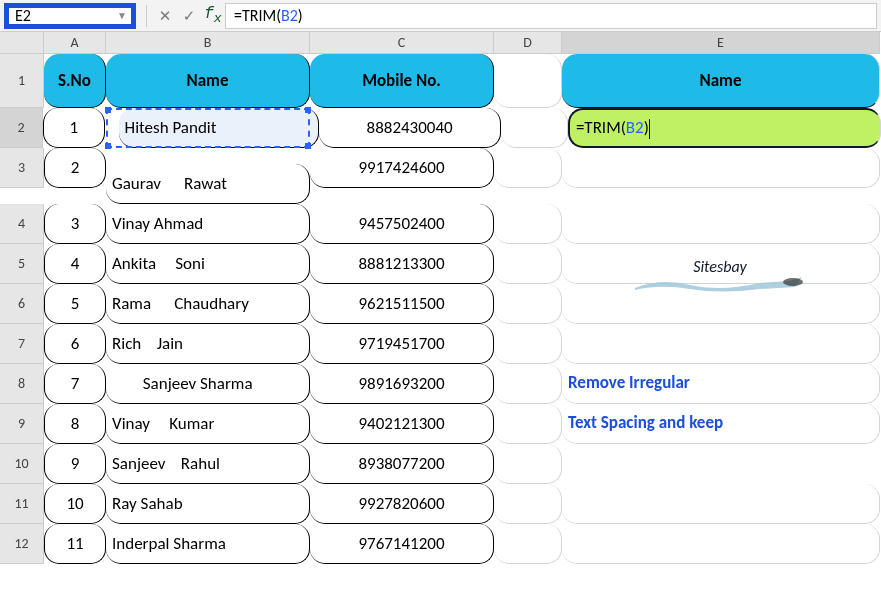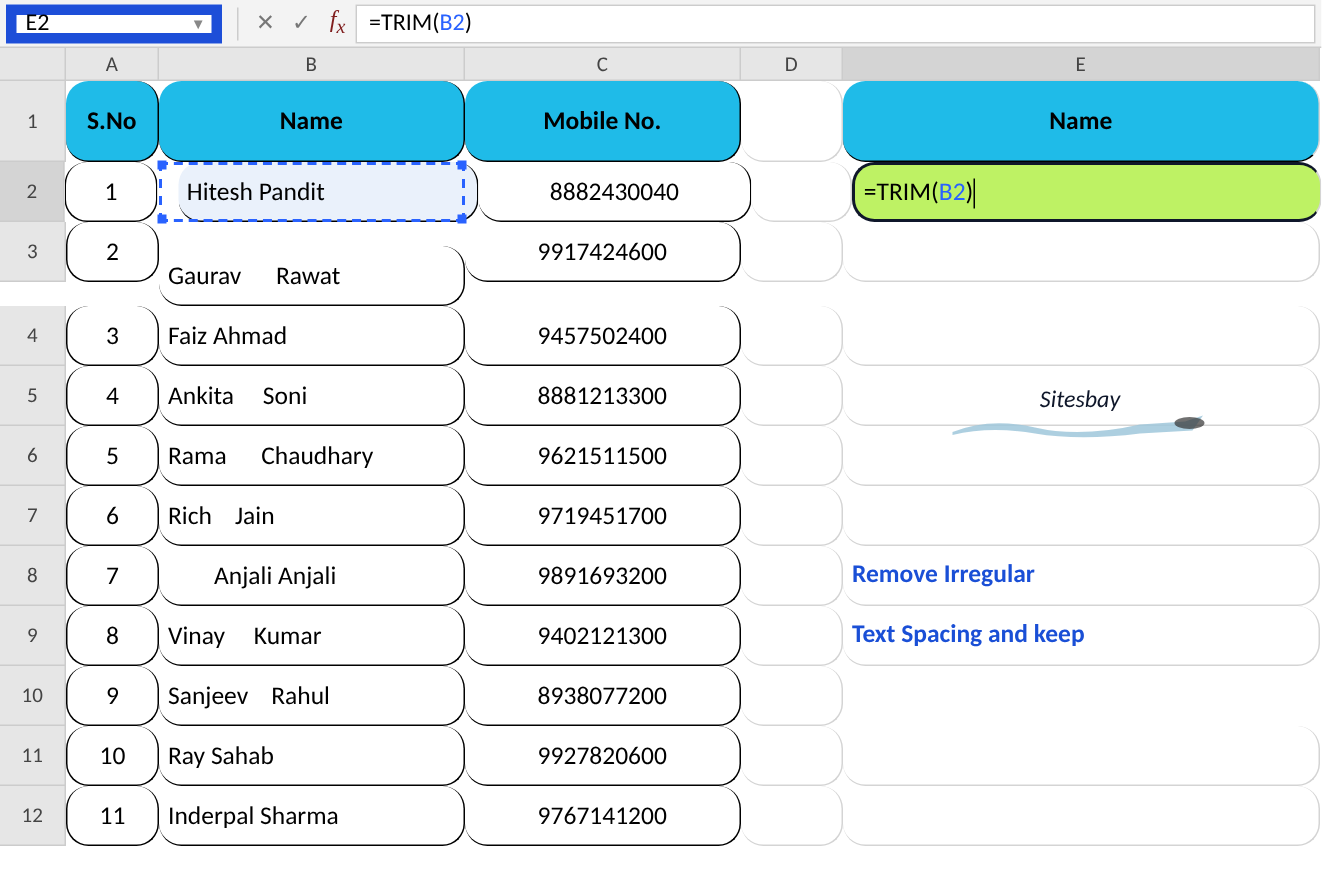--- a/index.html
+++ b/index.html
@@ -1,22 +1,22 @@
 <!DOCTYPE html>
 <html><head>
 <meta charset="utf-8">
 <style>
 * { margin: 0; padding: 0; box-sizing: border-box; }
 body { font-family: Calibri, Arial, sans-serif; font-size: 16px; background: #fff; width: 881px; height: 595px; overflow: hidden; }
 .formula-bar { display: flex; align-items: center; height: 32px; border-bottom: 1px solid #ccc; background: #f3f3f3; }
-.name-box { width: 144px; height: 26px; background: #fff; border: 7px solid #1d4ed8; display: flex; align-items: center; padding: 0 6px; margin: 0 4px; position: relative; }
+.name-box { width: 132px; height: 26px; background: #fff; border: 5px solid #1d4ed8; display: flex; align-items: center; padding: 0 6px; margin: 0 4px; position: relative; }
 .name-box-dropdown { position: absolute; right: 4px; color: #888; font-size: 10px; }
 .fb-divider { width: 1px; height: 22px; background: #ccc; margin: 0 6px; }
 .fb-icon { width: 24px; text-align: center; color: #777; font-size: 15px; cursor: pointer; }
-.fb-icon.fx { font-style: italic; font-family: Liberation Serif, serif; font-size: 16px; color: #7f1d1d; }
+.fb-icon.fx { font-style: italic; font-family: Liberation Mono, monospace; font-size: 16px; color: #14532d; }
 .formula-input { flex: 1; background: #fff; height: 26px; border: 1px solid #ccc; padding: 0 8px; display: flex; align-items: center; margin-right: 4px; }
 .formula-input .ref { color: #2962ff; }
 .grid-area { position: relative; }
 .col-headers { display: flex; height: 22px; }
 .corner { width: 44px; height: 22px; background: #e6e6e6; border-right: 1px solid #ccc; border-bottom: 1px solid #ccc; }
 .col-h { background: #e6e6e6; border-right: 1px solid #ccc; border-bottom: 1px solid #ccc; text-align: center; font-size: 14px; color: #444; line-height: 22px; }
 .col-h.active { background: #d4d4d4; }
 .row { display: flex; }
 .row-h { width: 44px; background: #e6e6e6; border-right: 1px solid #ccc; border-bottom: 1px solid #ccc; text-align: center; font-size: 14px; color: #444; display: flex; align-items: center; justify-content: center; }
 .row-h.active { background: #d4d4d4; }
@@ -98,21 +98,21 @@
         <div class="row-h">3</div>
         <div class="cell colA data-cell first-col center">2</div>
         <div class="cell colB data-cell" style="white-space: pre; margin-top: 16px;">Gaurav      Rawat</div>
         <div class="cell colC data-cell center green-tri">9917424600</div>
         <div class="cell colD"></div>
         <div class="cell colE e-col-right"></div>
       </div>
       <div class="row body-row">
         <div class="row-h">4</div>
         <div class="cell colA data-cell first-col center">3</div>
-        <div class="cell colB data-cell" style="white-space: pre;">Faiz Ahmad</div>
+        <div class="cell colB data-cell" style="white-space: pre;">Vinay Ahmad</div>
         <div class="cell colC data-cell center green-tri">9457502400</div>
         <div class="cell colD"></div>
         <div class="cell colE e-col-right"></div>
       </div>
       <div class="row body-row">
         <div class="row-h">5</div>
         <div class="cell colA data-cell first-col center">4</div>
         <div class="cell colB data-cell" style="white-space: pre;">Ankita     Soni</div>
         <div class="cell colC data-cell center green-tri">8881213300</div>
         <div class="cell colD"></div>
@@ -130,21 +130,21 @@
         <div class="row-h">7</div>
         <div class="cell colA data-cell first-col center">6</div>
         <div class="cell colB data-cell" style="white-space: pre;">Rich    Jain</div>
         <div class="cell colC data-cell center green-tri">9719451700</div>
         <div class="cell colD"></div>
         <div class="cell colE e-col-right"></div>
       </div>
       <div class="row body-row">
         <div class="row-h">8</div>
         <div class="cell colA data-cell first-col center">7</div>
-        <div class="cell colB data-cell" style="white-space: pre;">        Anjali Anjali</div>
+        <div class="cell colB data-cell" style="white-space: pre;">        Sanjeev Sharma</div>
         <div class="cell colC data-cell center green-tri">9891693200</div>
         <div class="cell colD"></div>
         <div class="cell colE e-col-right note" style="overflow: visible; text-align: center;">Remove Irregular</div>
       </div>
       <div class="row body-row">
         <div class="row-h">9</div>
         <div class="cell colA data-cell first-col center">8</div>
         <div class="cell colB data-cell" style="white-space: pre;">Vinay     Kumar</div>
         <div class="cell colC data-cell center green-tri">9402121300</div>
         <div class="cell colD"></div>

